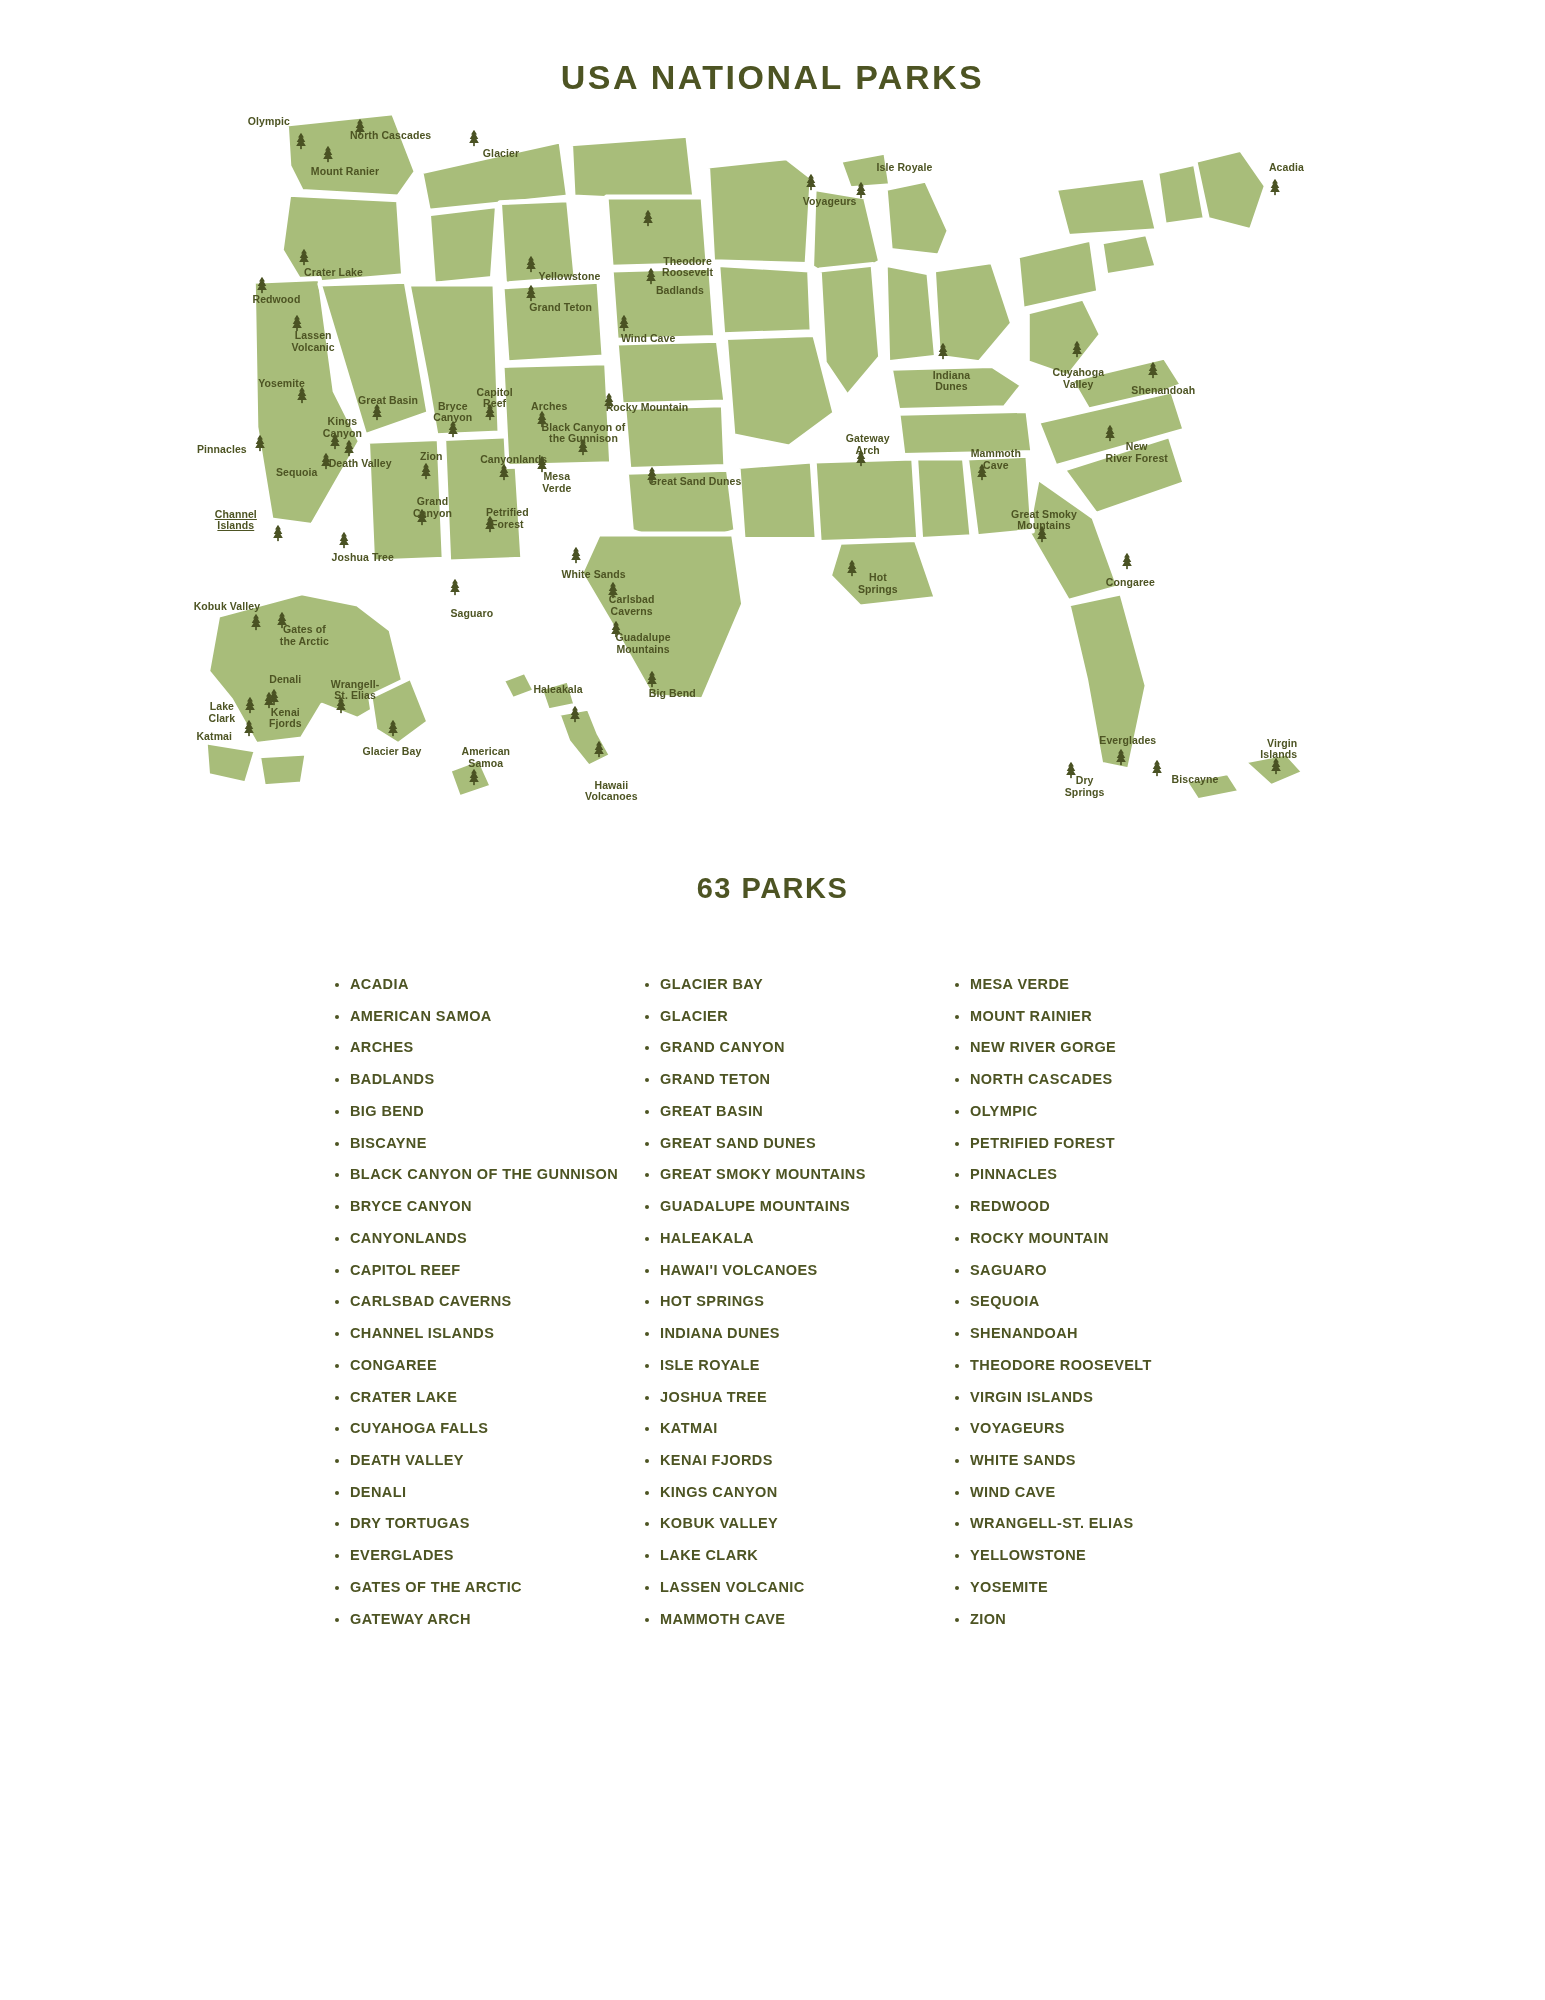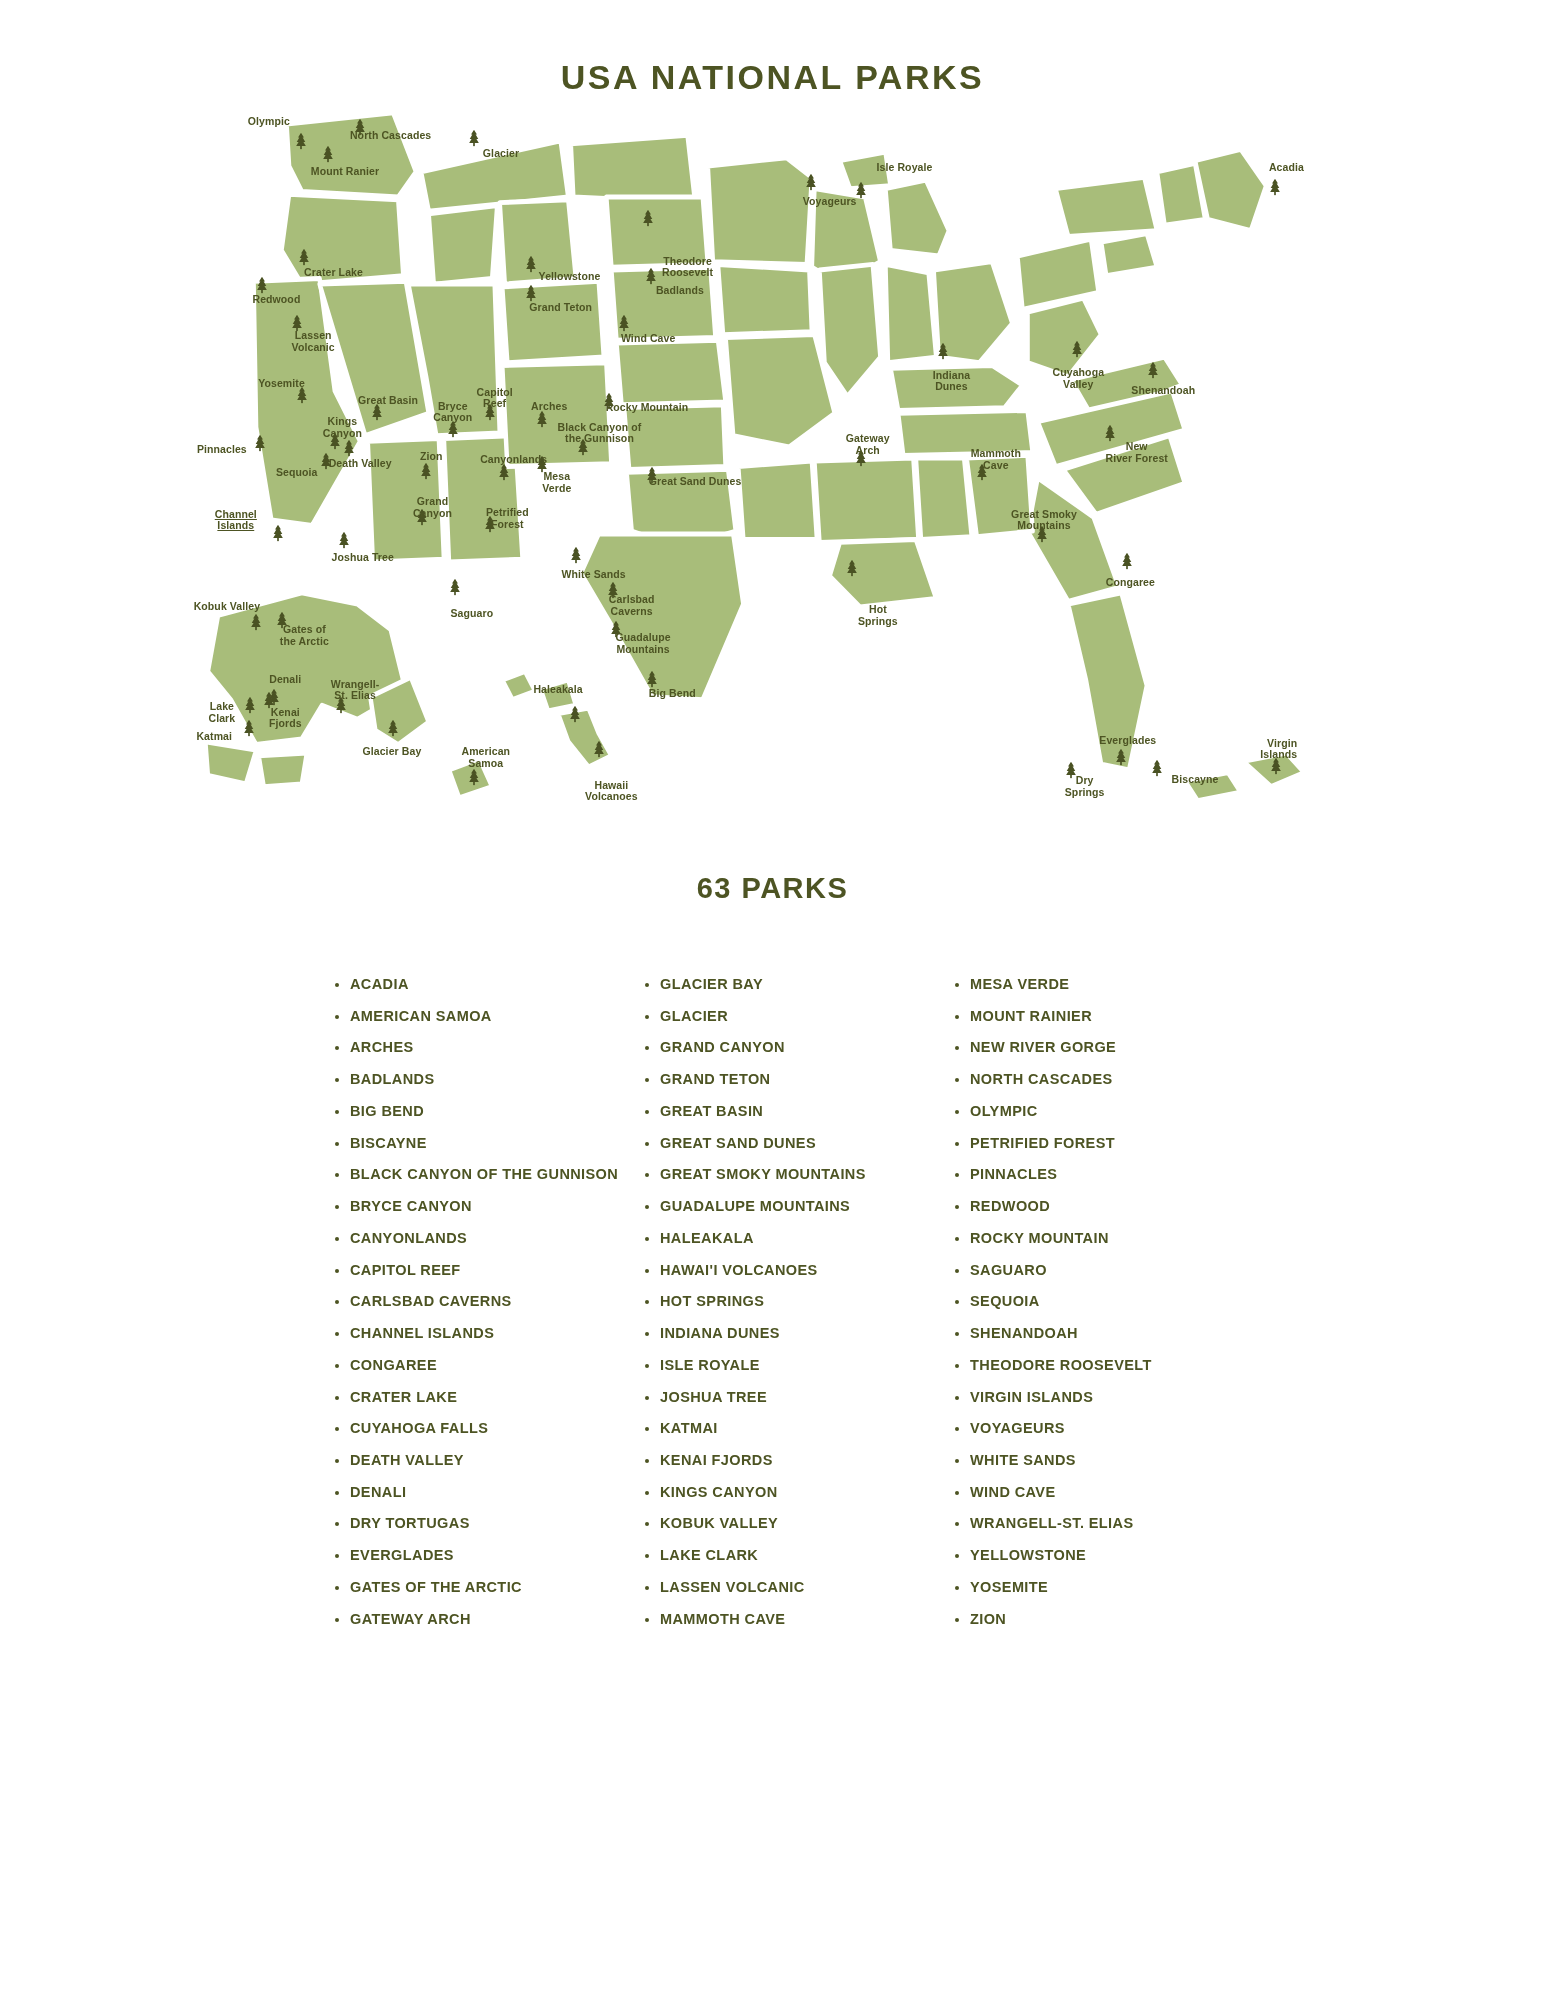--- a/index.html
+++ b/index.html
@@ -350,21 +350,21 @@
           <path d="M7 0 L10.2 5.2 L8.8 5.2 L11.6 10 L9.6 10 L12.2 14.4 L7.9 14.4 L7.9 18 L6.1 18 L6.1 14.4 L1.8 14.4 L4.4 10 L2.4 10 L5.2 5.2 L3.8 5.2 Z" fill="#4a5223"></path>
         </svg>
       </div>
       <div class="park-label" style="left: 162.409px; top: 306.038px;">Kings
 Canyon</div>
       <div class="pin" style="left: 403.484px; top: 336.923px;">
         <svg viewBox="0 0 14 18">
           <path d="M7 0 L10.2 5.2 L8.8 5.2 L11.6 10 L9.6 10 L12.2 14.4 L7.9 14.4 L7.9 18 L6.1 18 L6.1 14.4 L1.8 14.4 L4.4 10 L2.4 10 L5.2 5.2 L3.8 5.2 Z" fill="#4a5223"></path>
         </svg>
       </div>
-      <div class="park-label" style="left: 403.484px; top: 311.654px; margin-left: 16px;">Black Canyon of
+      <div class="park-label" style="left: 403.484px; top: 311.654px;">Black Canyon of
 the Gunnison</div>
       <div class="pin" style="left: 681.355px; top: 348.154px;">
         <svg viewBox="0 0 14 18">
           <path d="M7 0 L10.2 5.2 L8.8 5.2 L11.6 10 L9.6 10 L12.2 14.4 L7.9 14.4 L7.9 18 L6.1 18 L6.1 14.4 L1.8 14.4 L4.4 10 L2.4 10 L5.2 5.2 L3.8 5.2 Z" fill="#4a5223"></path>
         </svg>
       </div>
       <div class="park-label" style="left: 687.699px; top: 322.885px;">Gateway
 Arch</div>
       <div class="pin" style="left: 801.892px; top: 362.192px;">
         <svg viewBox="0 0 14 18">
@@ -467,21 +467,21 @@
         <svg viewBox="0 0 14 18">
           <path d="M7 0 L10.2 5.2 L8.8 5.2 L11.6 10 L9.6 10 L12.2 14.4 L7.9 14.4 L7.9 18 L6.1 18 L6.1 14.4 L1.8 14.4 L4.4 10 L2.4 10 L5.2 5.2 L3.8 5.2 Z" fill="#4a5223"></path>
         </svg>
       </div>
       <div class="park-label" style="left: 413.634px; top: 459.058px;">White Sands</div>
       <div class="pin" style="left: 672.473px; top: 457.654px;">
         <svg viewBox="0 0 14 18">
           <path d="M7 0 L10.2 5.2 L8.8 5.2 L11.6 10 L9.6 10 L12.2 14.4 L7.9 14.4 L7.9 18 L6.1 18 L6.1 14.4 L1.8 14.4 L4.4 10 L2.4 10 L5.2 5.2 L3.8 5.2 Z" fill="#4a5223"></path>
         </svg>
       </div>
-      <div class="park-label" style="left: 697.849px; top: 461.865px; margin-top: 32px;">Hot
+      <div class="park-label" style="left: 697.849px; top: 461.865px;">Hot
 Springs</div>
       <div class="pin" style="left: 432.667px; top: 480.115px;">
         <svg viewBox="0 0 14 18">
           <path d="M7 0 L10.2 5.2 L8.8 5.2 L11.6 10 L9.6 10 L12.2 14.4 L7.9 14.4 L7.9 18 L6.1 18 L6.1 14.4 L1.8 14.4 L4.4 10 L2.4 10 L5.2 5.2 L3.8 5.2 Z" fill="#4a5223"></path>
         </svg>
       </div>
       <div class="park-label" style="left: 451.699px; top: 484.327px;">Carlsbad
 Caverns</div>
       <div class="pin" style="left: 275.333px; top: 477.308px;">
         <svg viewBox="0 0 14 18">

